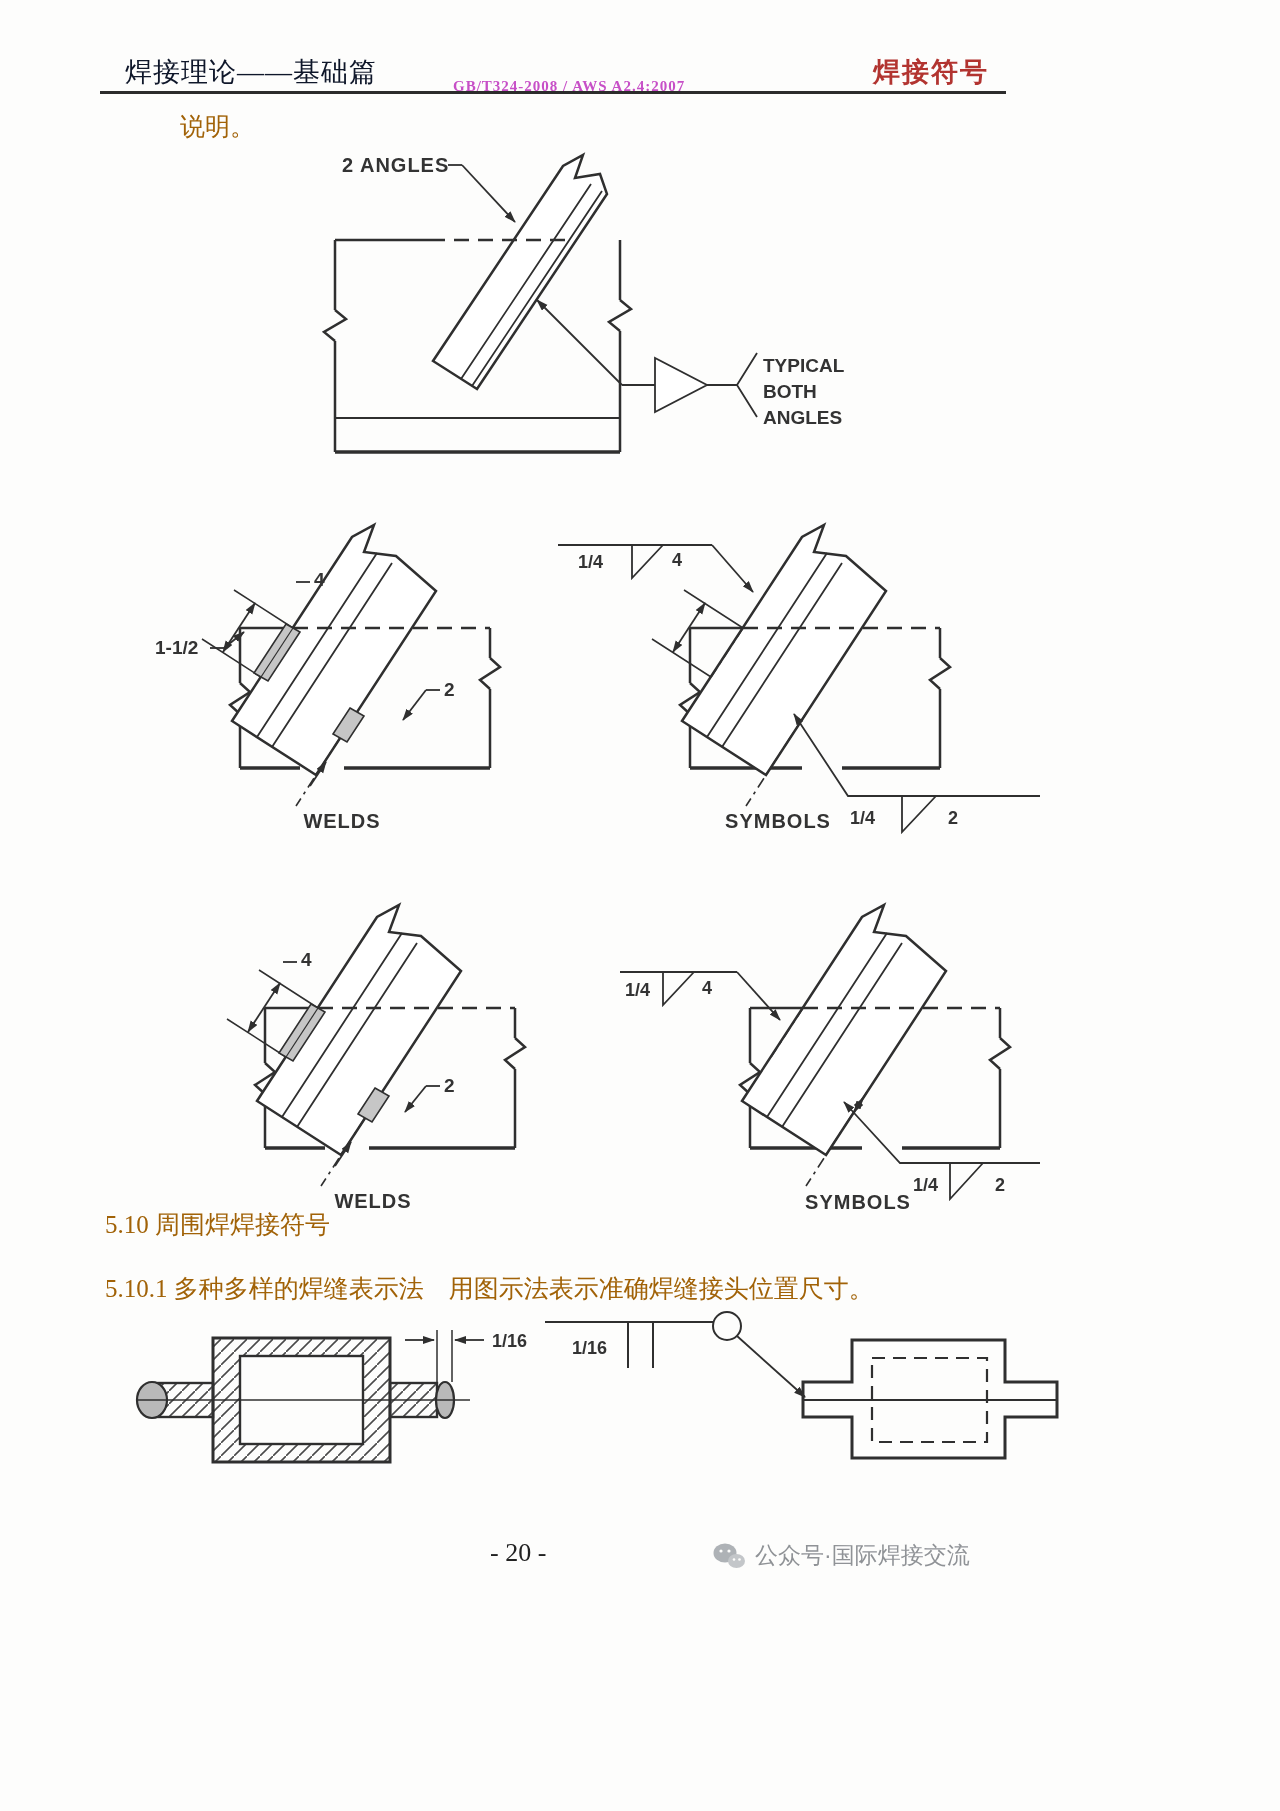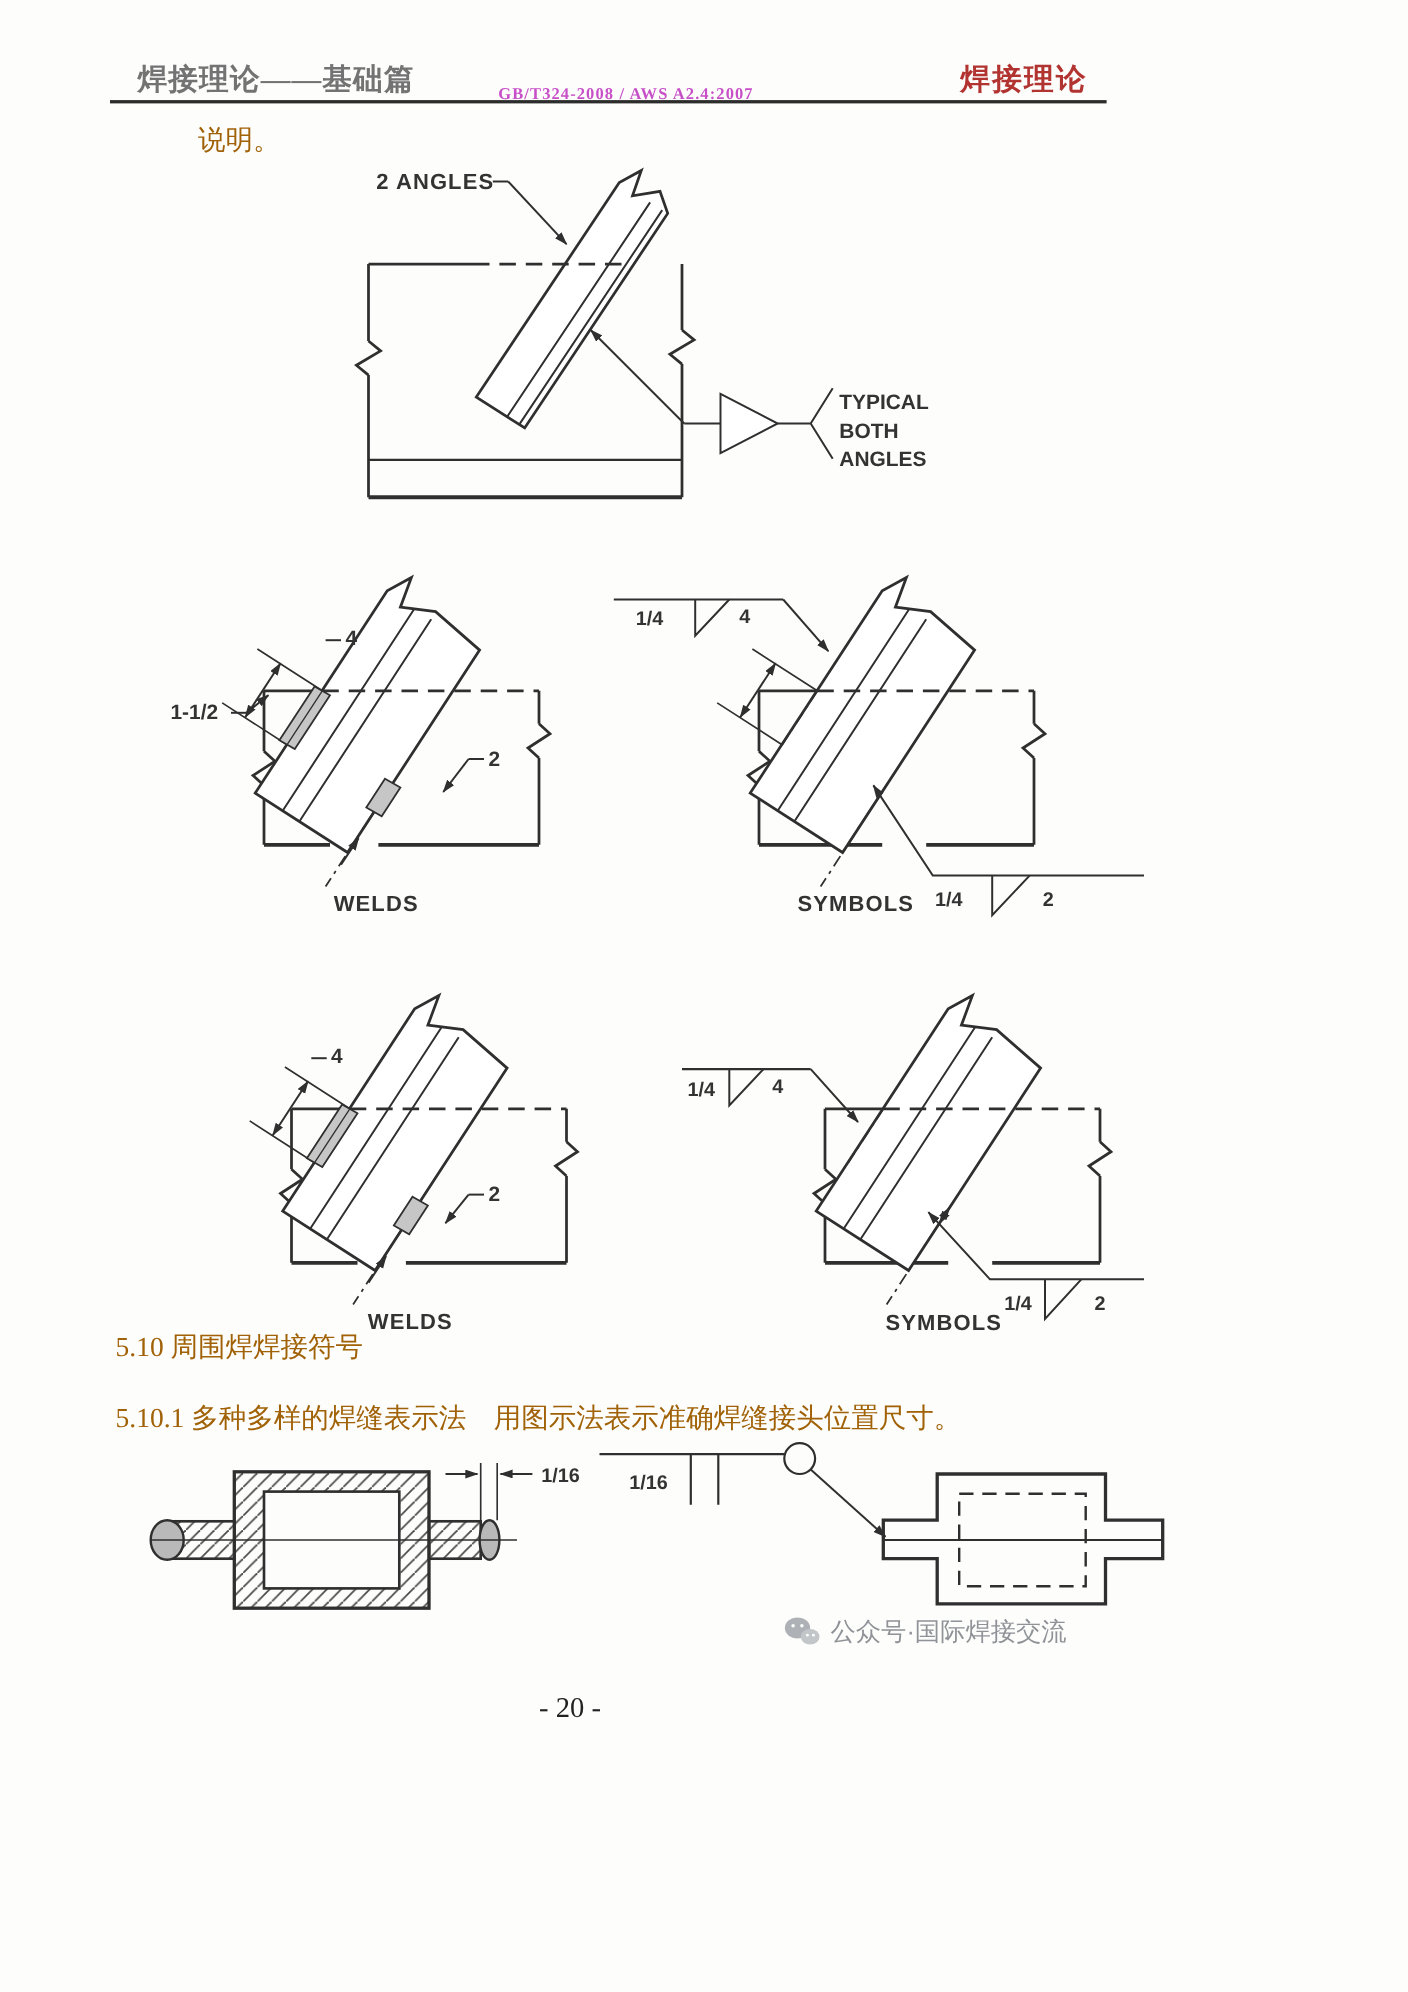--- a/index.html
+++ b/index.html
@@ -1,25 +1,25 @@
 <!DOCTYPE html>
 <html><head>
 <meta charset="utf-8">
 <style>
   html,body{margin:0;padding:0;}
   .page{position:relative;width:1280px;height:1811px;background:#fdfdfc;overflow:hidden;
         font-family:"Liberation Serif","DejaVu Serif",serif;color:#1b1b1b;}
   .abs{position:absolute;}
-  .hdr-left{left:125px;top:54px;font-size:27px;font-weight:bold;color:#737373;letter-spacing:1px;}
+  .hdr-left{left:125px;top:54px;font-size:27px;font-weight:normal;color:#0f172a;letter-spacing:1px;}
   .hdr-std{left:453px;top:58px;font-size:15px;font-weight:bold;color:#c74fc7;letter-spacing:1px;margin-top:20px;}
   .hdr-right{left:873px;top:54px;font-size:27px;font-weight:bold;color:#b23430;letter-spacing:2px;}
   .hdr-rule{left:100px;top:91px;width:906px;height:3px;background:#2c2c2c;}
   .cn{font-size:25px;color:#a16207;}
   .pgnum{left:490px;top:1538px;width:120px;text-align:left;font-size:26px;color:#222;}
-  .wm{left:712px;top:1468px;display:flex;gap:9px;}
+  .wm{left:712px;top:1540px;display:flex;align-items:center;gap:9px;}
   .wm-text{font-family:"Liberation Sans",sans-serif;font-size:23px;color:#8f9296;}
   svg text{font-family:"Liberation Sans",sans-serif;font-weight:700;fill:#333;}
   .t19{font-size:19px;} .t18{font-size:18px;} .t20{font-size:20px;letter-spacing:1px;}
 </style>
 </head>
 <body>
 
 <div class="page">
 
   <svg width="0" height="0" style="position:absolute" aria-hidden="true">
@@ -59,21 +59,21 @@
       </g>
 
       <g id="symextg" stroke="#2f2f2f" fill="none">
         <path stroke-width="1.6" stroke-dasharray="11 5 3 5" d="M53,0 L21,49 M117,84 L100,110 M100,110 L56,178"></path>
       </g>
     </defs>
   </svg>
 
   <div class="abs hdr-left">焊接理论——基础篇</div>
   <div class="abs hdr-std">GB/T324-2008 / AWS A2.4:2007</div>
-  <div class="abs hdr-right">焊接理论</div>
+  <div class="abs hdr-right">焊接符号</div>
   <div class="abs hdr-rule"></div>
 
   <div class="abs cn" style="left:180px;top:110px;">说明。</div>
   <div class="abs cn" style="left:105px;top:1208px;text-align:center;">5.10 周围焊焊接符号</div>
   <div class="abs cn" style="left:105px;top:1272px;">5.10.1 多种多样的焊缝表示法　用图示法表示准确焊缝接头位置尺寸。</div>
 
   <svg class="abs" style="left:280px;top:140px" width="720" height="330" viewBox="280 140 720 330">
     <g stroke="#2f2f2f" fill="none">
       <path stroke-width="2.5" d="M335,240 H430 M335,240 V310 M335,310 L346,319 L324,332 L335,341 M335,341 V452 M620,240 V300 M620,300 L631,309 L609,322 L620,331 M620,331 V452"></path>
       <line x1="335" y1="418" x2="620" y2="418" stroke-width="2"></line>

